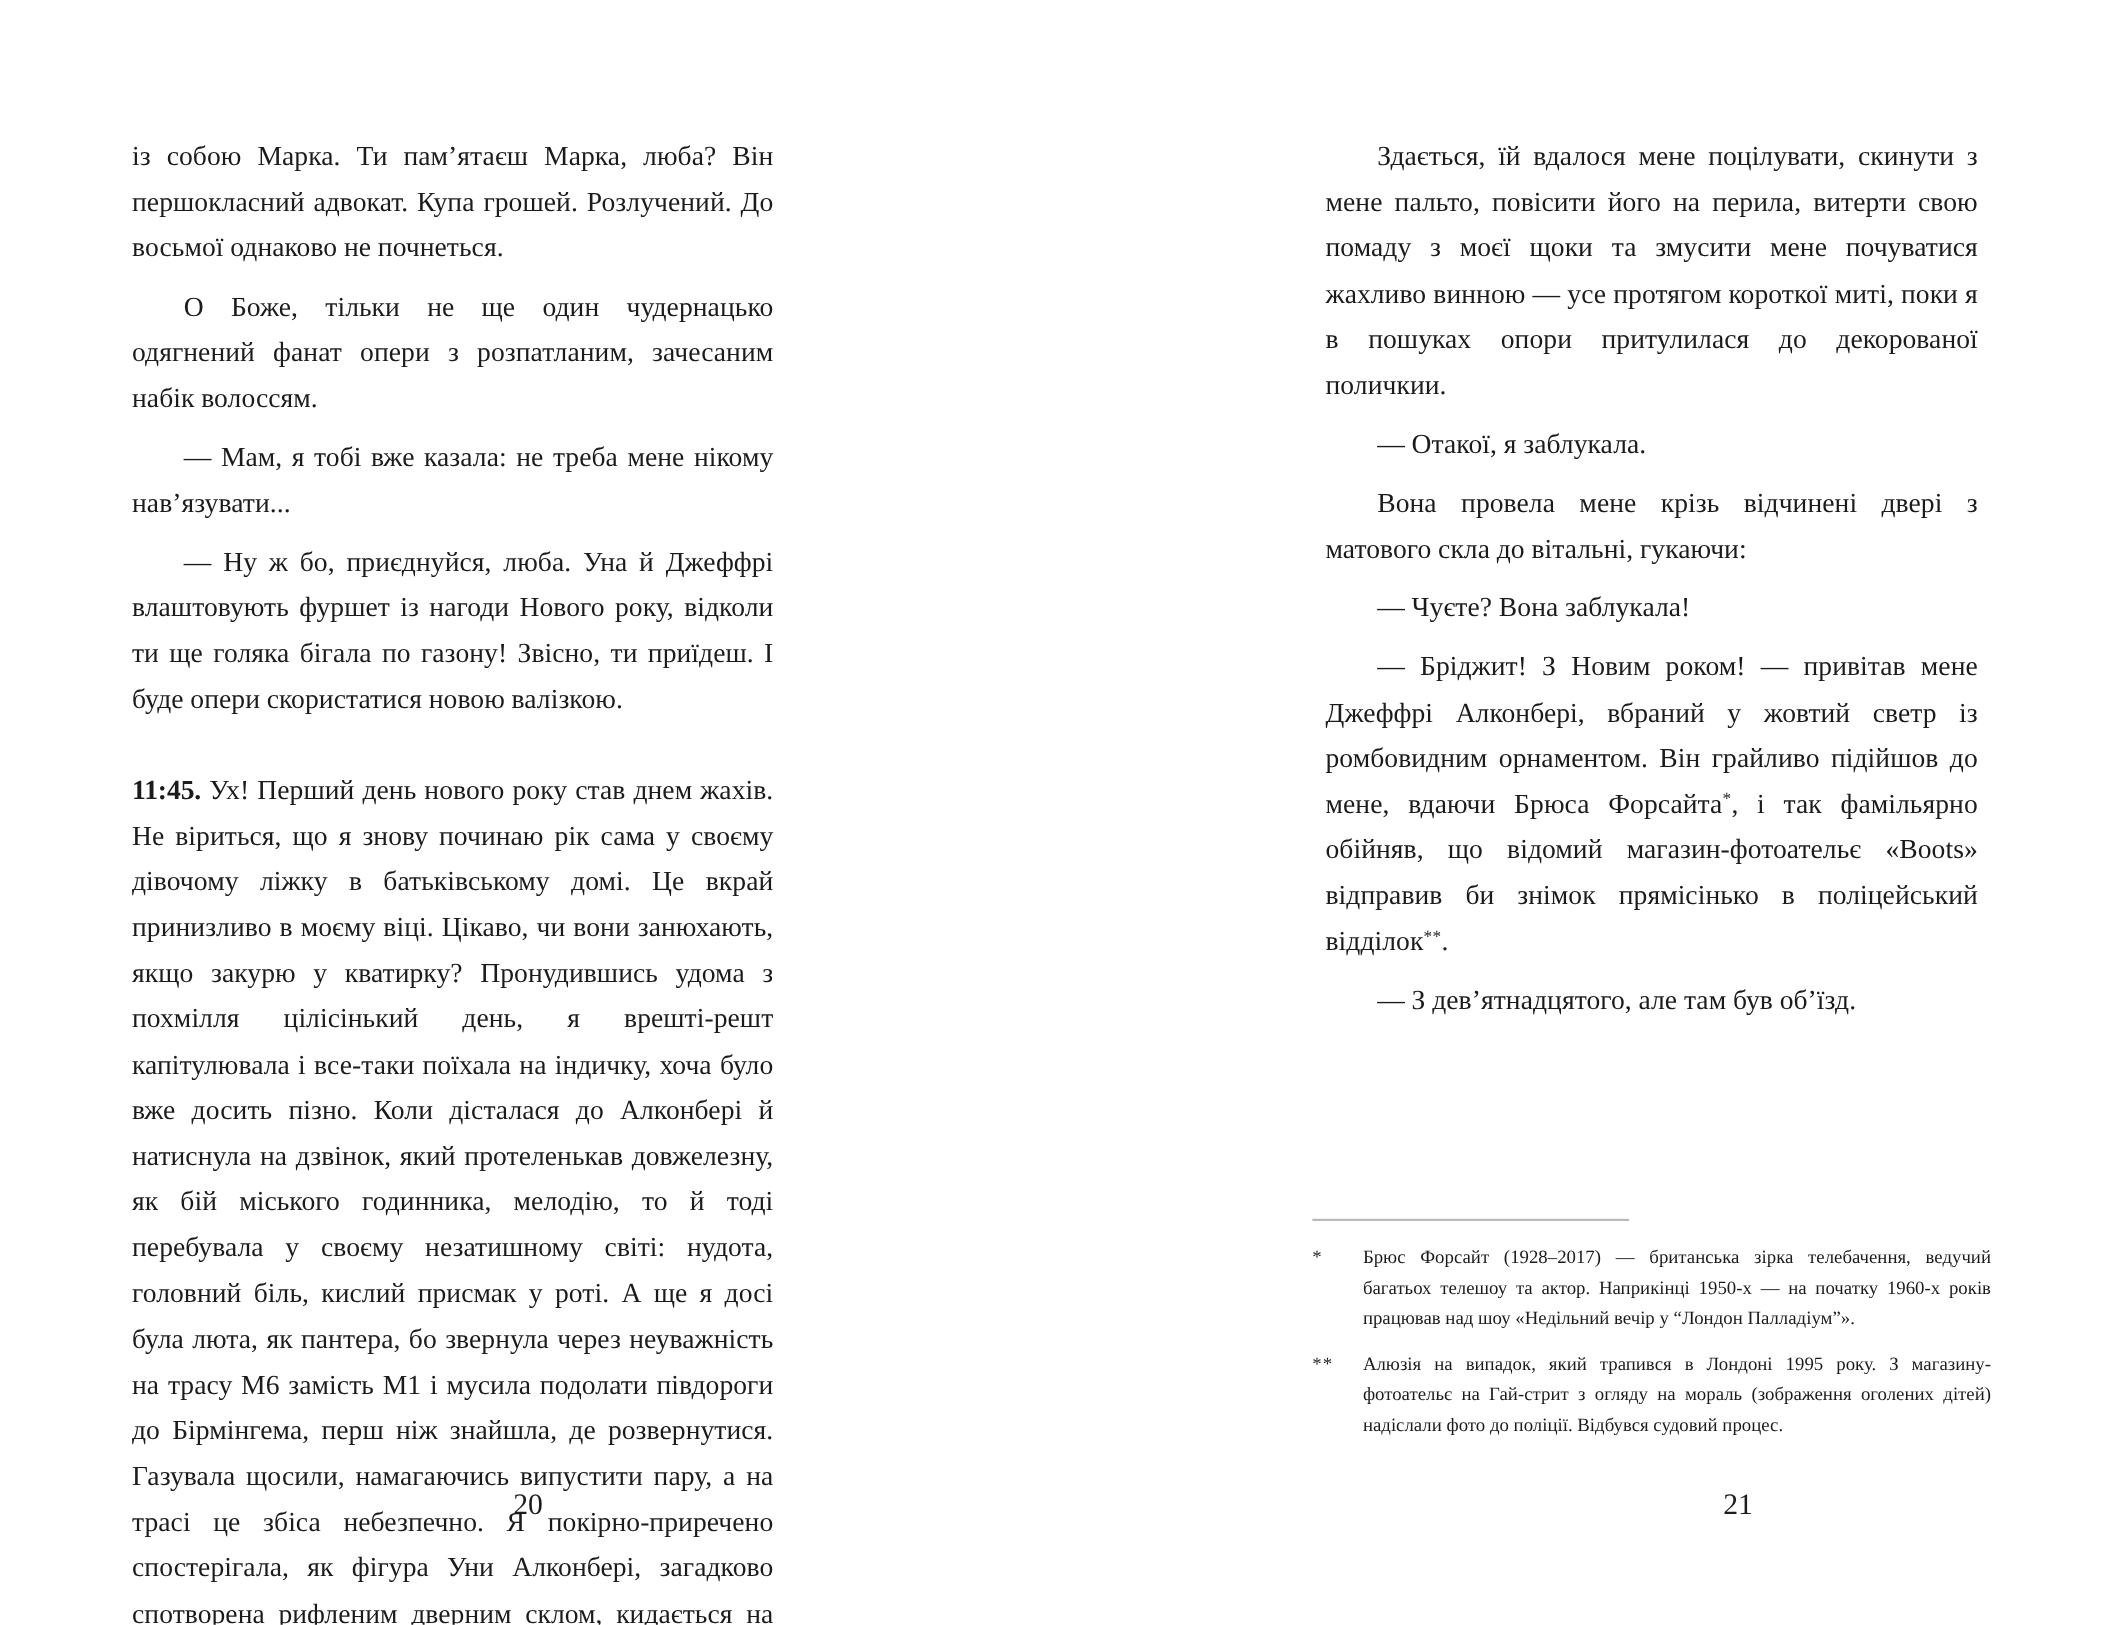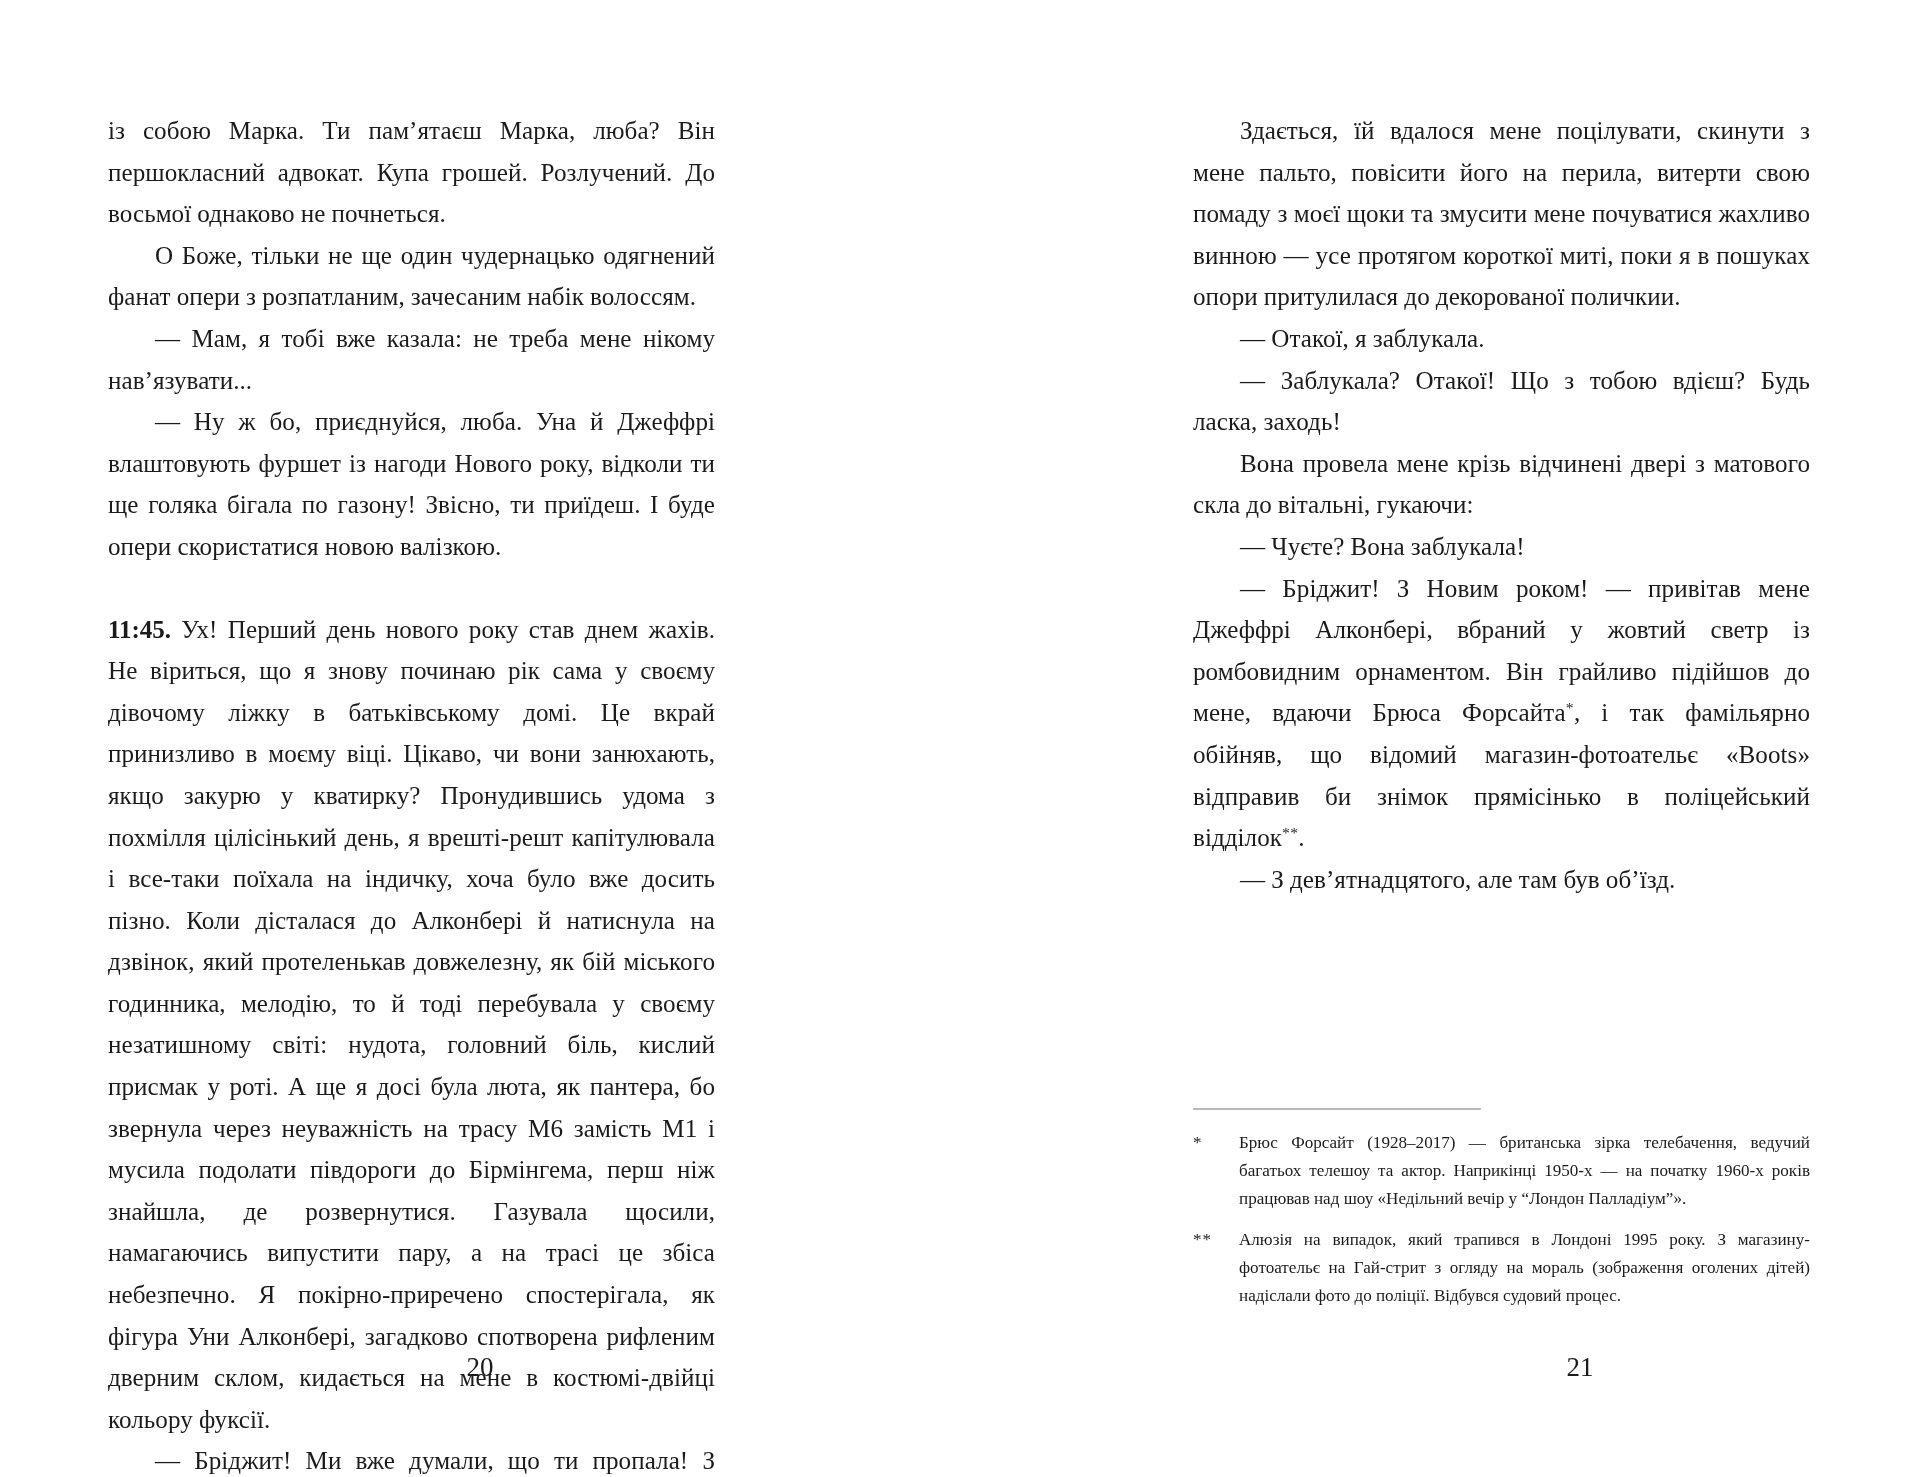--- a/index.html
+++ b/index.html
@@ -40,21 +40,21 @@
     line-height: 41.6px;
     text-align: justify;
     text-justify: inter-word;
     hyphens: manual;
     -webkit-hyphens: manual;
     letter-spacing: 0.05px;
     word-spacing: -0.2px;
   }
 
   .para {
-    margin: 0;
+    margin: 12px;
     text-indent: 47px;
   }
   .para.noindent { text-indent: 0; }
 
   .para.spaced-before { margin-top: 41px; }
 
   .time-label {
     font-weight: bold;
     letter-spacing: -0.1px;
   }
@@ -138,21 +138,20 @@
     <div class="folio">20</div>
   </div>
 
   <div class="page page-right">
     <div class="textblock">
 
       <p class="para">Здається, їй вдалося мене поцілувати, скинути з мене пальто, повісити його на перила, витерти свою помаду з моєї щоки та змусити мене почуватися жахливо винною — усе протягом короткої миті, поки я в пошуках опори притулилася до декорованої поличкии.</p>
 
       <p class="para">— Отакої, я заблукала.</p>
 
-      <p class="para">— Заблукала? Отакої! Що з тобою вдієш? Будь ласка, заходь!</p>
 
       <p class="para">Вона провела мене крізь відчинені двері з матового скла до вітальні, гукаючи:</p>
 
       <p class="para">— Чуєте? Вона заблукала!</p>
 
       <p class="para"><span>— Бріджит! З Новим роком! — привітав мене Джеффрі Алконбері, вбраний у жовтий светр із ромбовидним орнаментом. Він грайливо підійшов до мене, вдаючи Брюса Форсайта</span><sup class="fn">*</sup><span>, і так фамільярно обійняв, що відомий магазин-фотоательє «Boots» відправив би знімок прямісінько в поліцейський відділок</span><sup class="fn">**</sup><span>.</span></p>
 
 
       <p class="para">— З дев’ятнадцятого, але там був об’їзд.</p>
 

